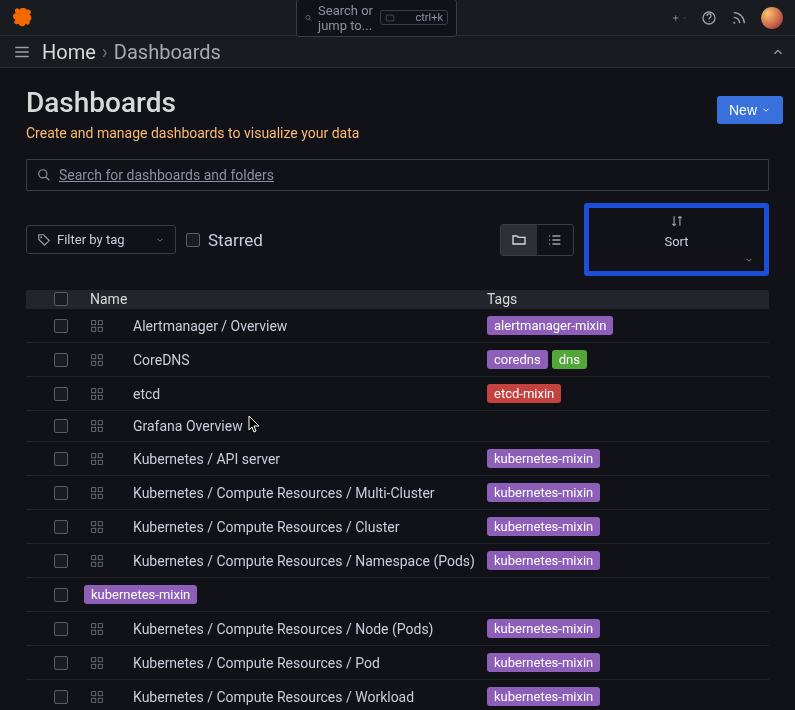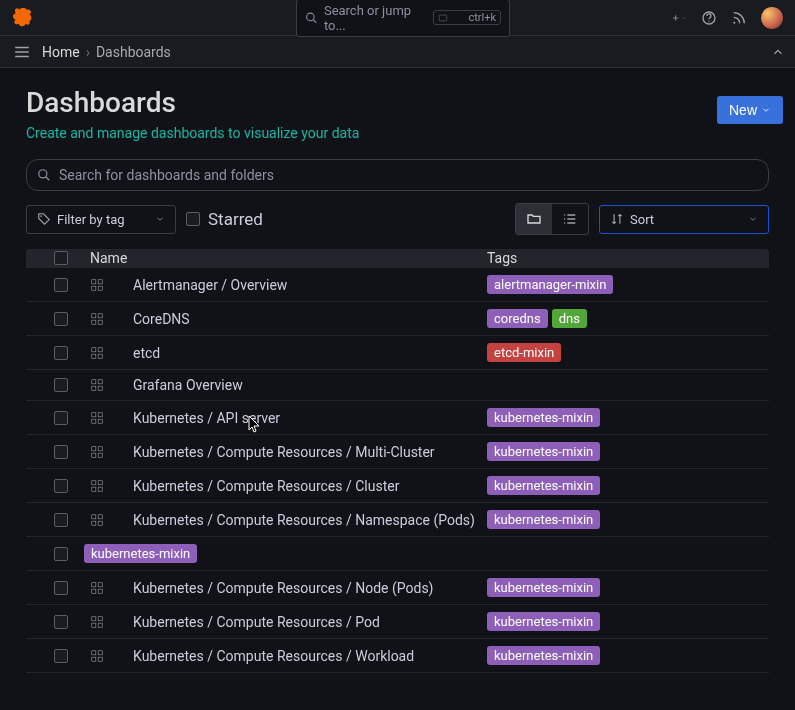--- a/index.html
+++ b/index.html
@@ -22,56 +22,56 @@
     border-bottom: 1px solid #2c2f35;
   }
   .logo { width: 24px; height: 24px; display:flex; align-items:center; justify-content:center; }
   .topbar-spacer { flex: 1; }
   .search-global {
     display: flex; align-items: center;
     background: #111217;
     border: 1px solid #3a3d44;
     border-radius: 3px;
     padding: 3px 8px;
-    width: 214px;
+    width: 161px;
     color: #8e8fa1;
     font-size: 13px;
     gap: 6px;
     margin-left: 260px;
   }
   .kbd { border: 1px solid #3a3d44; border-radius: 3px; padding: 0 4px; font-size: 11px; margin-left: auto; display:flex; align-items:center; gap:20px;}
   .top-icons { display: flex; align-items: center; gap: 14px; margin-left: 14px; color: #9da0aa;}
   .top-icon { width:16px; height:16px; display:flex; align-items:center; justify-content:center; cursor:pointer; }
   .avatar { width:22px; height:22px; border-radius:50%; background: radial-gradient(circle at 30% 30%, #f7c46c, #c9614a 60%, #5b2a2a); }
   
   .crumbbar {
     display:flex; align-items:center; height:32px; padding: 0 10px;
     background:#181b1f; border-bottom:1px solid #2c2f35; color:#ccccdc;
   }
   .menu-icon { width:24px; height:24px; display:flex; align-items:center; justify-content:center; cursor:pointer; color:#9da0aa; margin-right:8px;}
-  .crumb { font-size:14px; }
+  .crumb { font-size:20px; }
   .crumb.link { color:#d8d9d9; cursor:pointer; }
   .crumb.sep { color:#6b6d76; margin:0 6px; }
   .crumb.current { color:#a8a9b2; }
   .crumbbar .right-caret { margin-left:auto; color:#9da0aa; cursor:pointer; }
   
   .main { padding: 18px 26px 0 26px; }
   .page-title { font-size: 28px; font-weight:500; color:#d8d9d9; }
-  .page-sub { font-size:14px; color:#14b8a6; margin-top:6px; }
+  .page-sub { font-size:14px; color:#fdba74; margin-top:6px; }
   .new-btn {
     position:absolute; right:12px; top:96px;
     background:#3871dc; color:#fff; border:none;
     padding:6px 12px; border-radius:3px; font-size:14px; cursor:pointer;
     display:flex; align-items:center; gap:4px;
   }
   .search-row { margin-top:18px; }
   .search-box {
     display:flex; align-items:center;
-    background:#111217; border:1px solid #3a3d44; border-radius:12px;
-    padding:7px 10px; color:#8e8fa1; gap:8px;
+    background:#111217; border:1px solid #3a3d44; border-radius:1px;
+    padding:7px 10px; color:#8e8fa1; gap:8px;text-decoration:underline;
   }
   .toolbar {
     display:flex; align-items:center; margin-top:12px; gap:10px;
   }
   .filter-select {
     display:flex; align-items:center; gap:6px;
     border:1px solid #3a3d44; border-radius:3px;
     padding:6px 10px; color:#ccccdc; font-size:13px; cursor:pointer;
     width:150px;
   }
@@ -81,23 +81,24 @@
     width:14px; height:14px; border:1px solid #5a5d66; border-radius:2px; display:inline-block;
     background:#1a1c21; cursor:pointer;
   }
   .view-toggle {
     display:flex; border:1px solid #3a3d44; border-radius:3px; overflow:hidden;
   }
   .view-btn { width:36px; height:30px; display:flex; align-items:center; justify-content:center; color:#9da0aa; cursor:pointer;}
   .view-btn.active { background:#2c2f35; color:#d8d9d9; }
   .sort-select {
     display:flex; align-items:center; gap:6px;
-    border:1px solid #1d4ed8; border-radius:3px;
+    border:5px solid #1d4ed8; border-radius:3px;
     padding:6px 10px; color:#ccccdc; font-size:13px; cursor:pointer;
-    width:170px;
+    width:185px;
+    flex-direction:column;
   }
   .sort-select .chev { margin-left:auto; color:#8e8fa1;}
   
   .table-wrap { margin-top:14px; height:446px; overflow-y:scroll; border-radius:3px;}
   .table-wrap::-webkit-scrollbar { width:10px; }
   .table-wrap::-webkit-scrollbar-track { background:#111217;}
   .table-wrap::-webkit-scrollbar-thumb { background:#3b3d45; border-radius:5px;}
   .thead {
     display:flex; align-items:center; padding:1px 12px;
     background:#22252b; color:#d8d9d9; font-size:14px;

